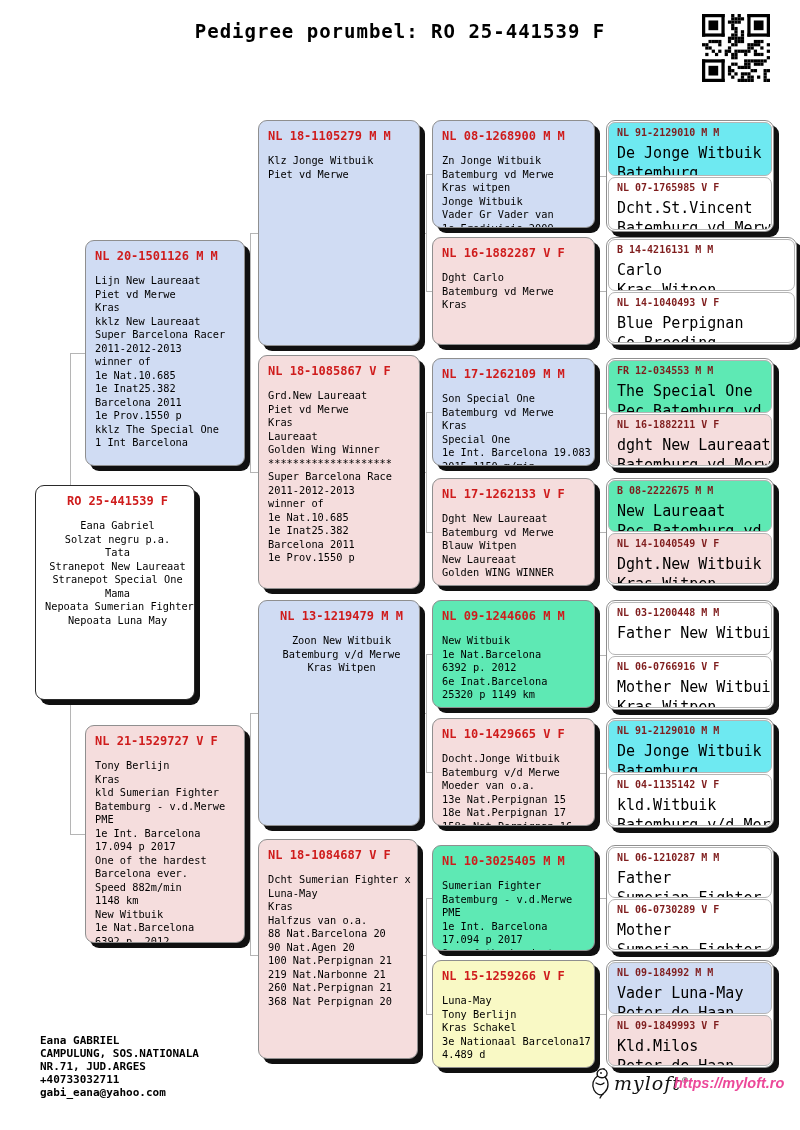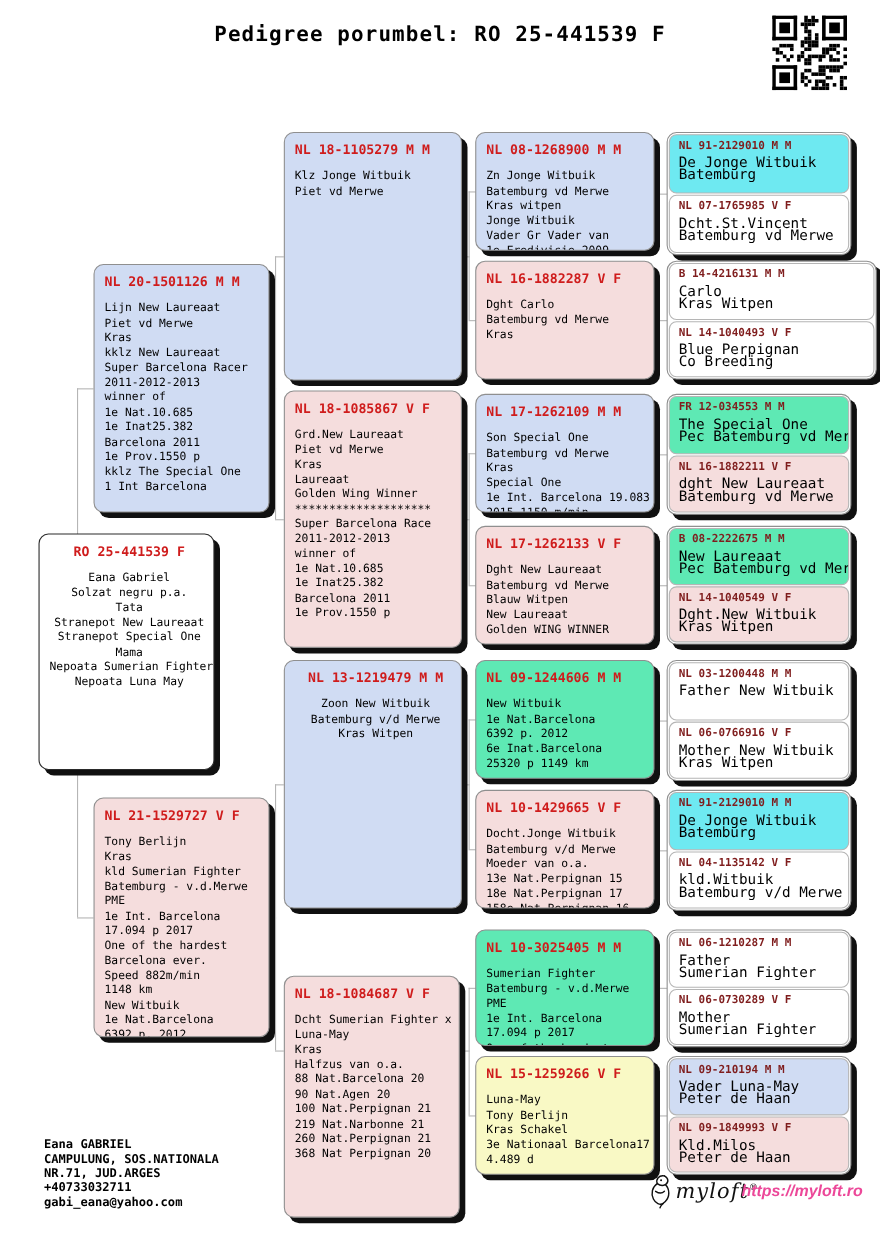--- a/index.html
+++ b/index.html
@@ -12,21 +12,21 @@
        box-shadow:5px 5px 0 #101010;padding:8px 4px 6px 9px;overflow:hidden;z-index:2;box-sizing:border-box;}
   .box .hdr{font-size:12px;font-weight:bold;color:#cf1c1c;margin-bottom:11px;white-space:pre;}
   .box .body{font-size:10.3px;line-height:13.5px;white-space:pre;}
   .subject{border:1.5px solid #2a2a2a;text-align:center;}
   
   .group{position:absolute;background:#fff;border:1px solid #8f8f8f;border-radius:9px;
          box-shadow:5px 5px 0 #101010;z-index:2;display:flex;flex-direction:column;
          padding:1px;gap:1px;box-sizing:border-box;}
   .sub{flex:1;border:1px solid #b5b5b5;border-radius:7px;padding:4px 4px 2px 8px;overflow:hidden;}
   .sub .hdr{font-size:10px;font-weight:bold;color:#7f1d1d;margin-bottom:5px;white-space:pre;}
-  .sub .sbody{font-size:13px;line-height:11px;white-space:pre;}
+  .sub .sbody{font-size:15px;line-height:20px;white-space:pre;}
   .c-blue{background:#d0dcf3;} .c-pink{background:#f5dddd;} .c-green{background:#5ee9b4;}
   .c-cyan{background:#6ee9f1;} .c-yellow{background:#f9f9c5;} .c-white{background:#ffffff;}
   
   .cl{position:absolute;background:#b5b5b5;z-index:1;}
   
   .owner{position:absolute;left:40px;top:1034px;font-size:11px;font-weight:bold;
          line-height:13px;white-space:pre;}
   .logo-row{position:absolute;left:588px;top:1066px;height:40px;z-index:3;}
   .myloft{position:absolute;left:26px;top:6px;font-family:"DejaVu Serif",serif;
           font-style:italic;font-size:19px;color:#111;letter-spacing:1px;}
@@ -282,21 +282,21 @@
 1e Inat25.382
 Barcelona 2011
 1e Prov.1550 p</div>
   </div>
   <div class="box c-blue" style="left:258px;top:600px;width:162px;height:226px;text-align:center;">
     <div class="hdr">NL 13-1219479 M M</div>
     <div class="body">Zoon New Witbuik
 Batemburg v/d Merwe
 Kras Witpen</div>
   </div>
-  <div class="box c-pink" style="left:258px;top:887px;width:160px;height:220px;">
+  <div class="box c-pink" style="left:258px;top:839px;width:160px;height:220px;">
     <div class="hdr">NL 18-1084687 V F</div>
     <div class="body">Dcht Sumerian Fighter x
 Luna-May
 Kras
 Halfzus van o.a.
 88 Nat.Barcelona 20
 90 Nat.Agen 20
 100 Nat.Perpignan 21
 219 Nat.Narbonne 21
 260 Nat.Perpignan 21
@@ -450,21 +450,21 @@
 Sumerian Fighter</div>
     </div>
     <div class="sub c-white">
       <div class="hdr">NL 06-0730289 V F</div>
       <div class="sbody">Mother
 Sumerian Fighter</div>
     </div>
   </div>
   <div class="group" style="left:606px;top:960px;width:168px;height:108px;">
     <div class="sub c-blue">
-      <div class="hdr">NL 09-210194 M M</div>
+      <div class="hdr">NL 09-184992 M M</div>
       <div class="sbody">Vader Luna-May
 Peter de Haan</div>
     </div>
     <div class="sub c-pink">
       <div class="hdr">NL 09-1849993 V F</div>
       <div class="sbody">Kld.Milos
 Peter de Haan</div>
     </div>
   </div>
 

